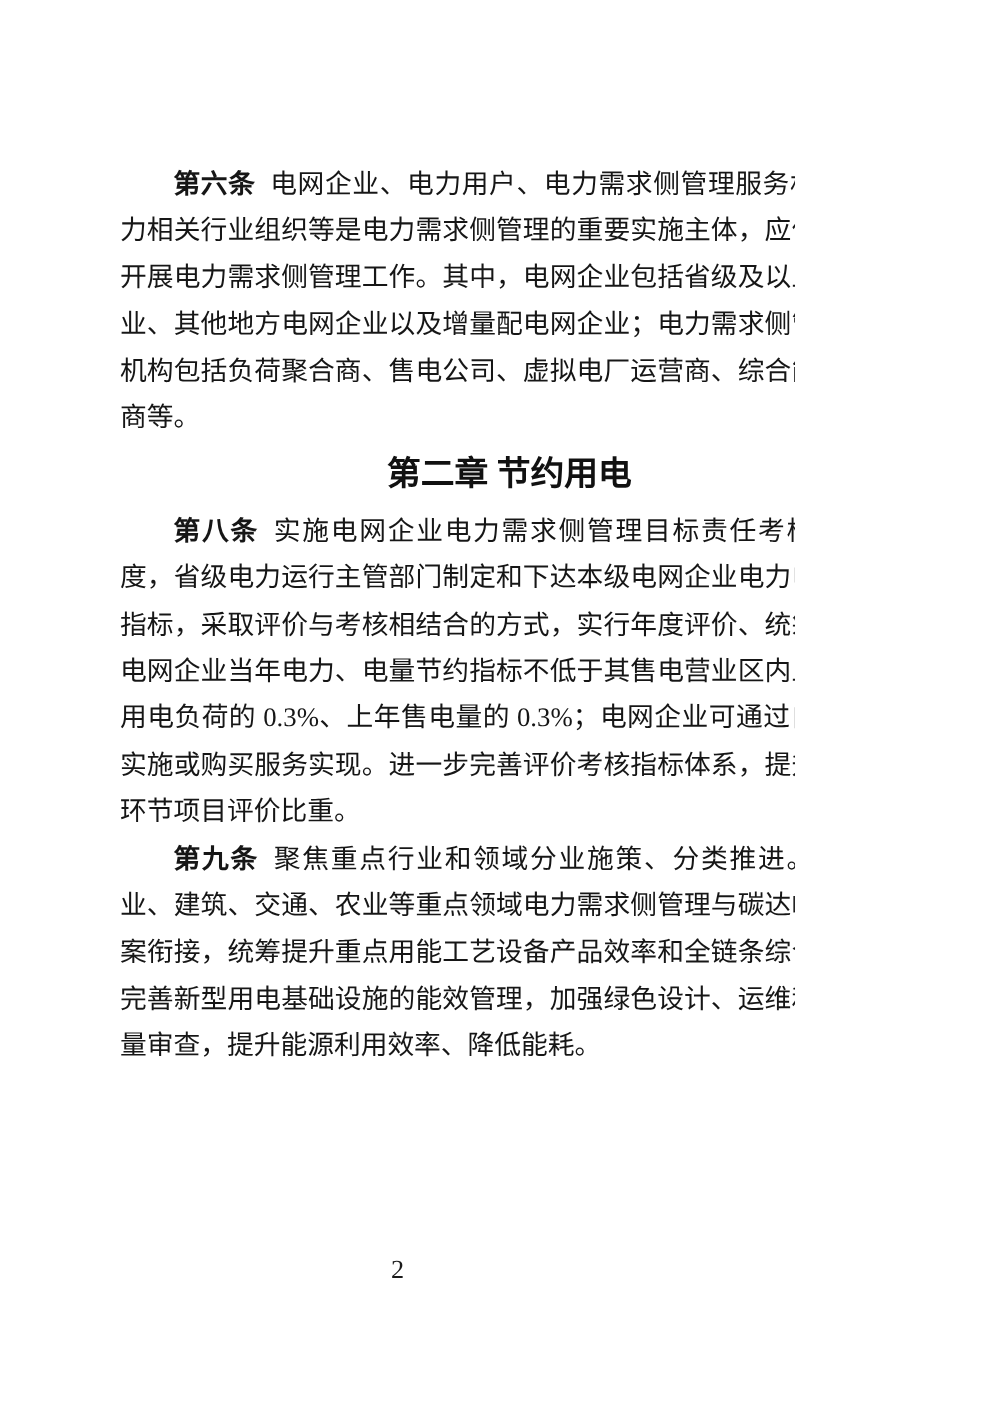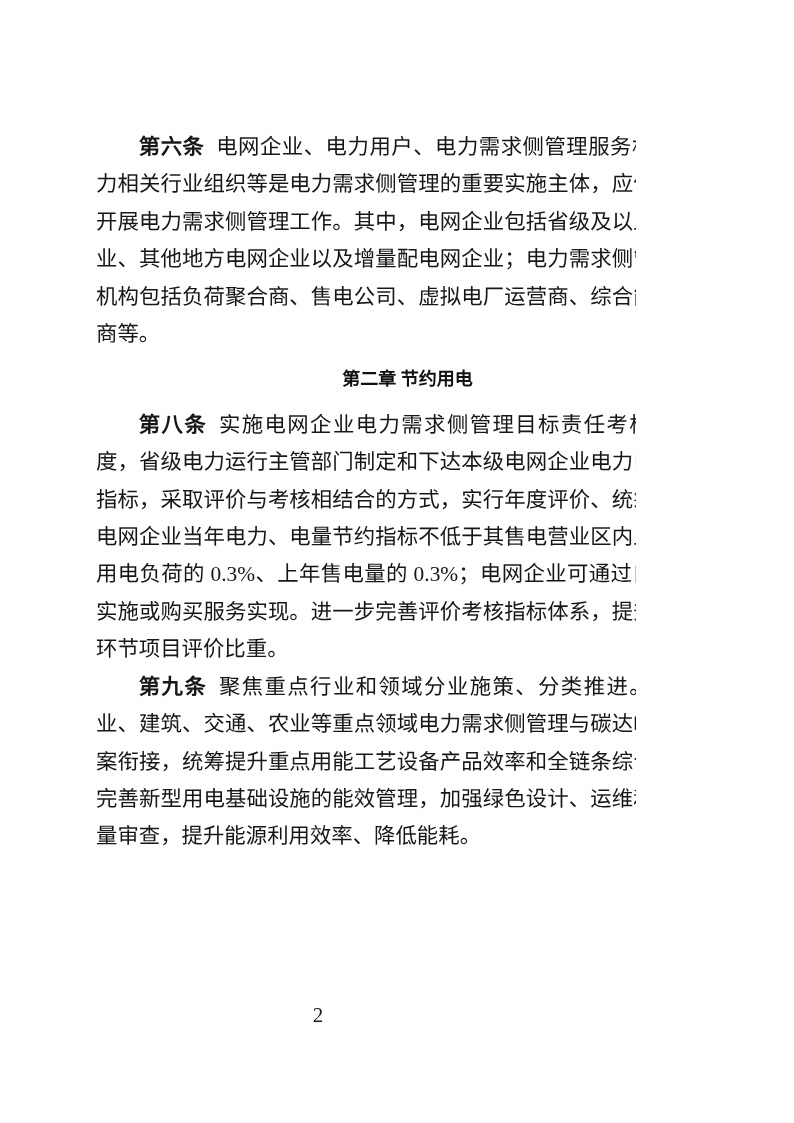--- a/index.html
+++ b/index.html
@@ -30,21 +30,21 @@
     text-indent: 2em;
     color: #161616;
     letter-spacing: 0;
   }
   p.article .article-num {
     font-weight: bold;
     margin-right: 0.55em;
   }
   h2.chapter-heading {
     margin: 8px 0 8px 0;
-    font-size: 18px;
+    font-size: 27px;
     font-weight: bold;
     line-height: 37.4px;
     text-align: center;
     text-indent: 0;
     color: #111111;
   }
   .page-number {
     position: absolute;
     top: 1000px;
     left: 0;

